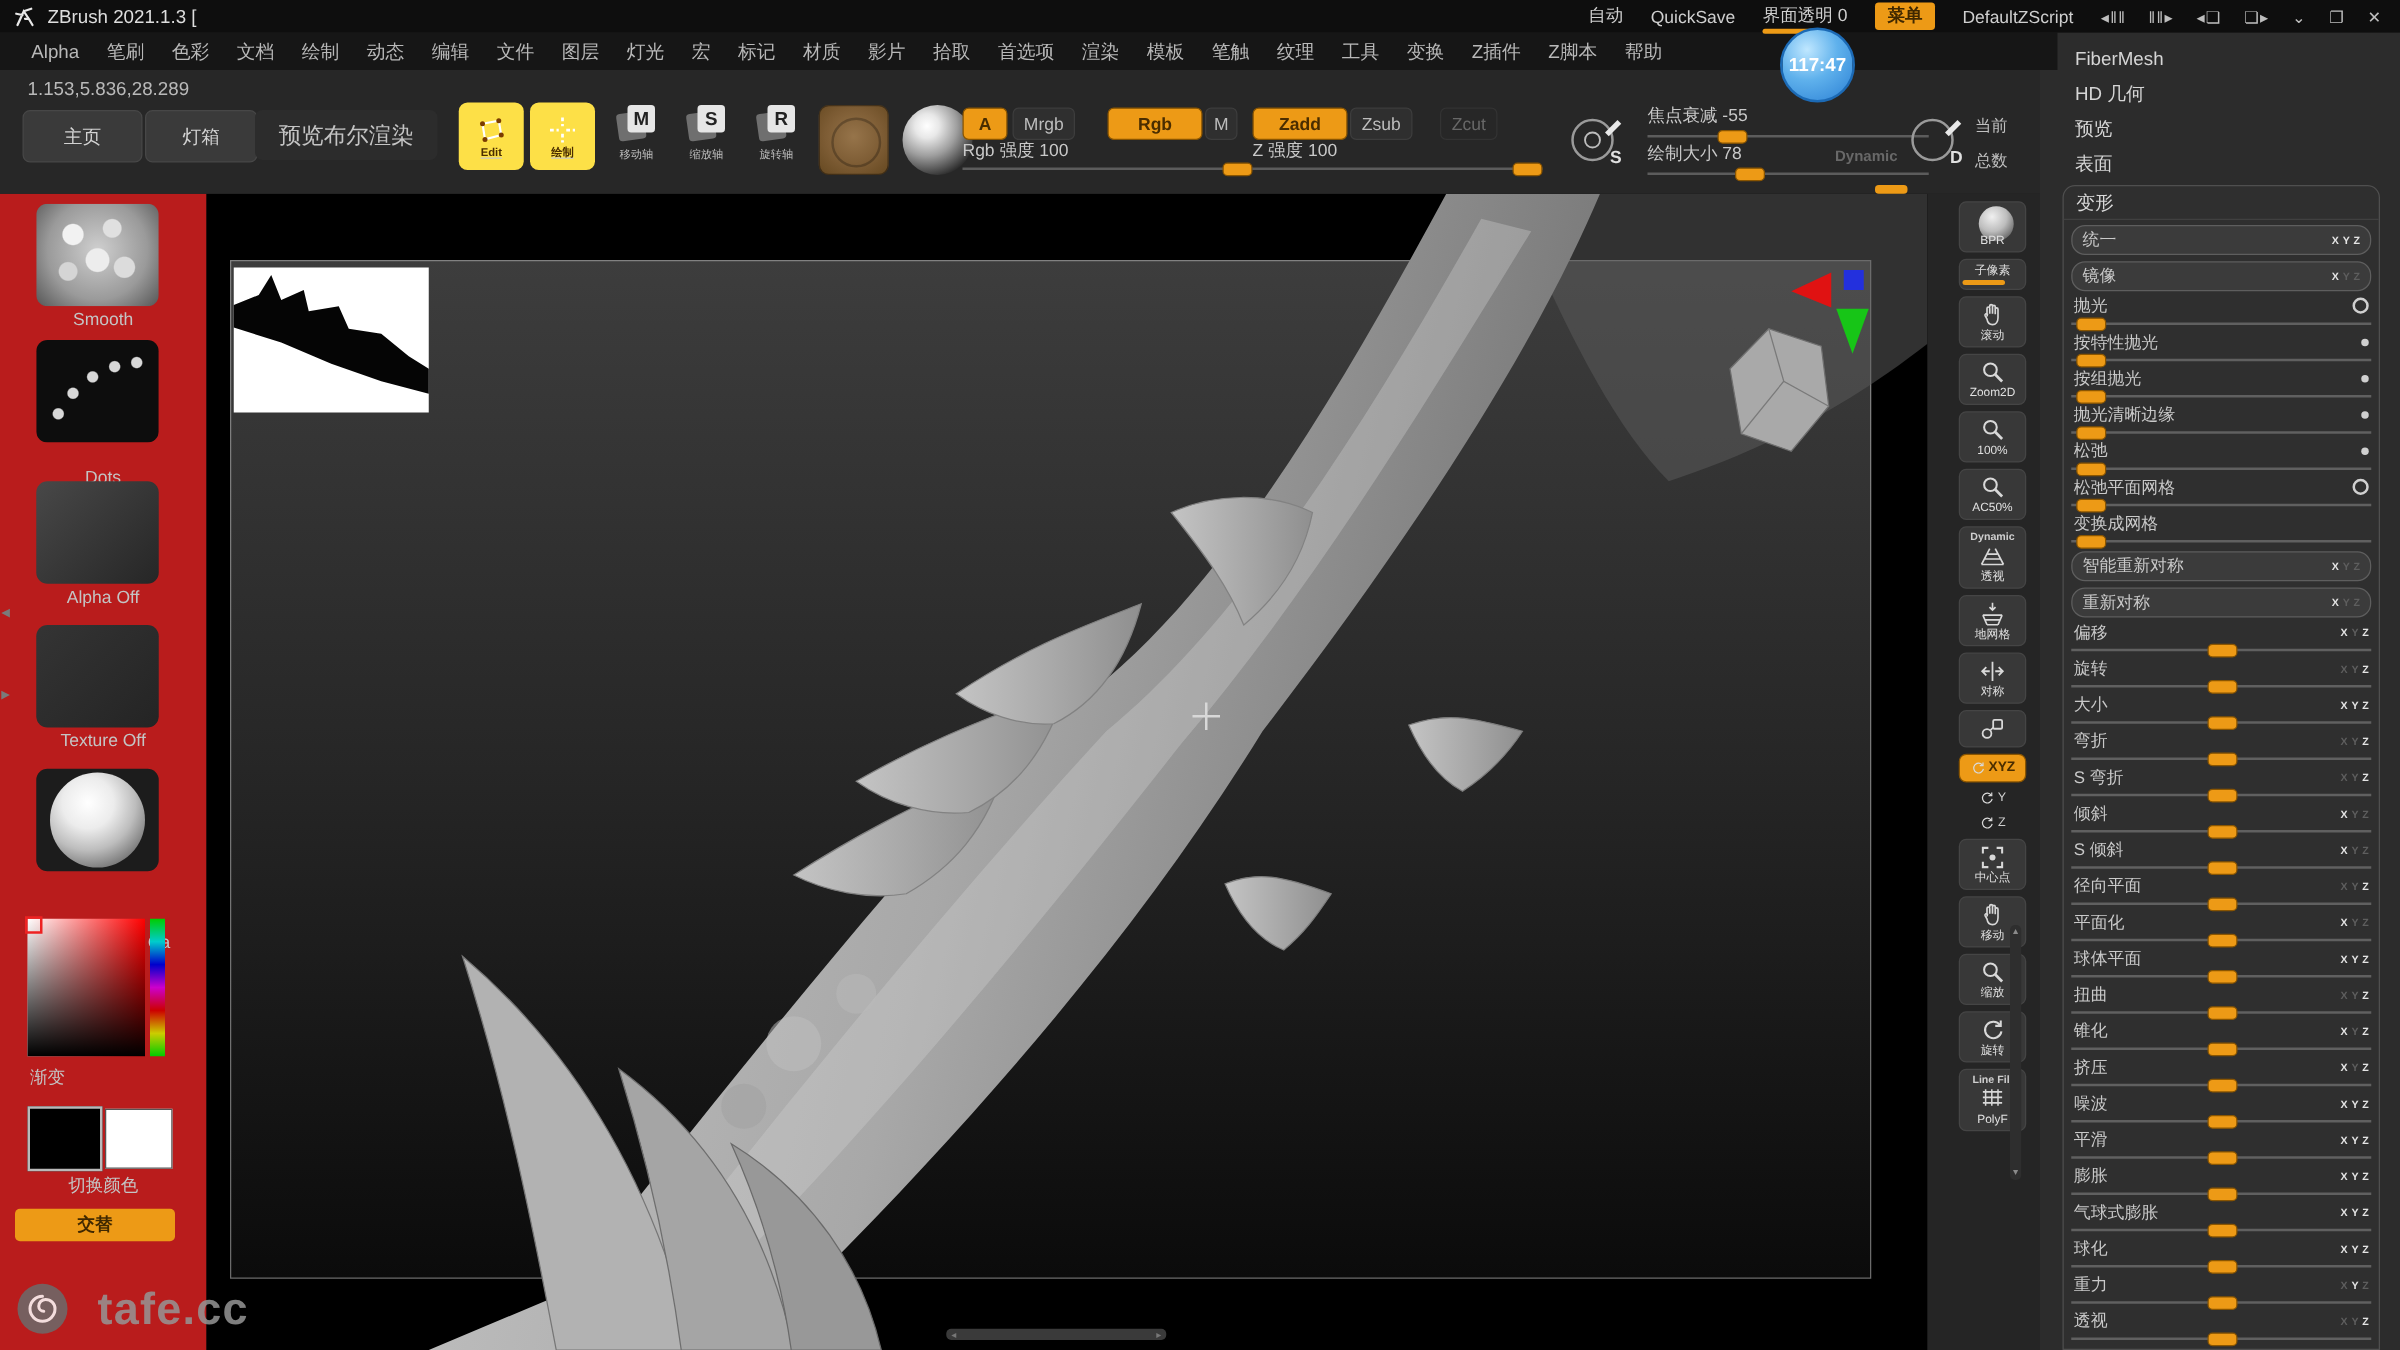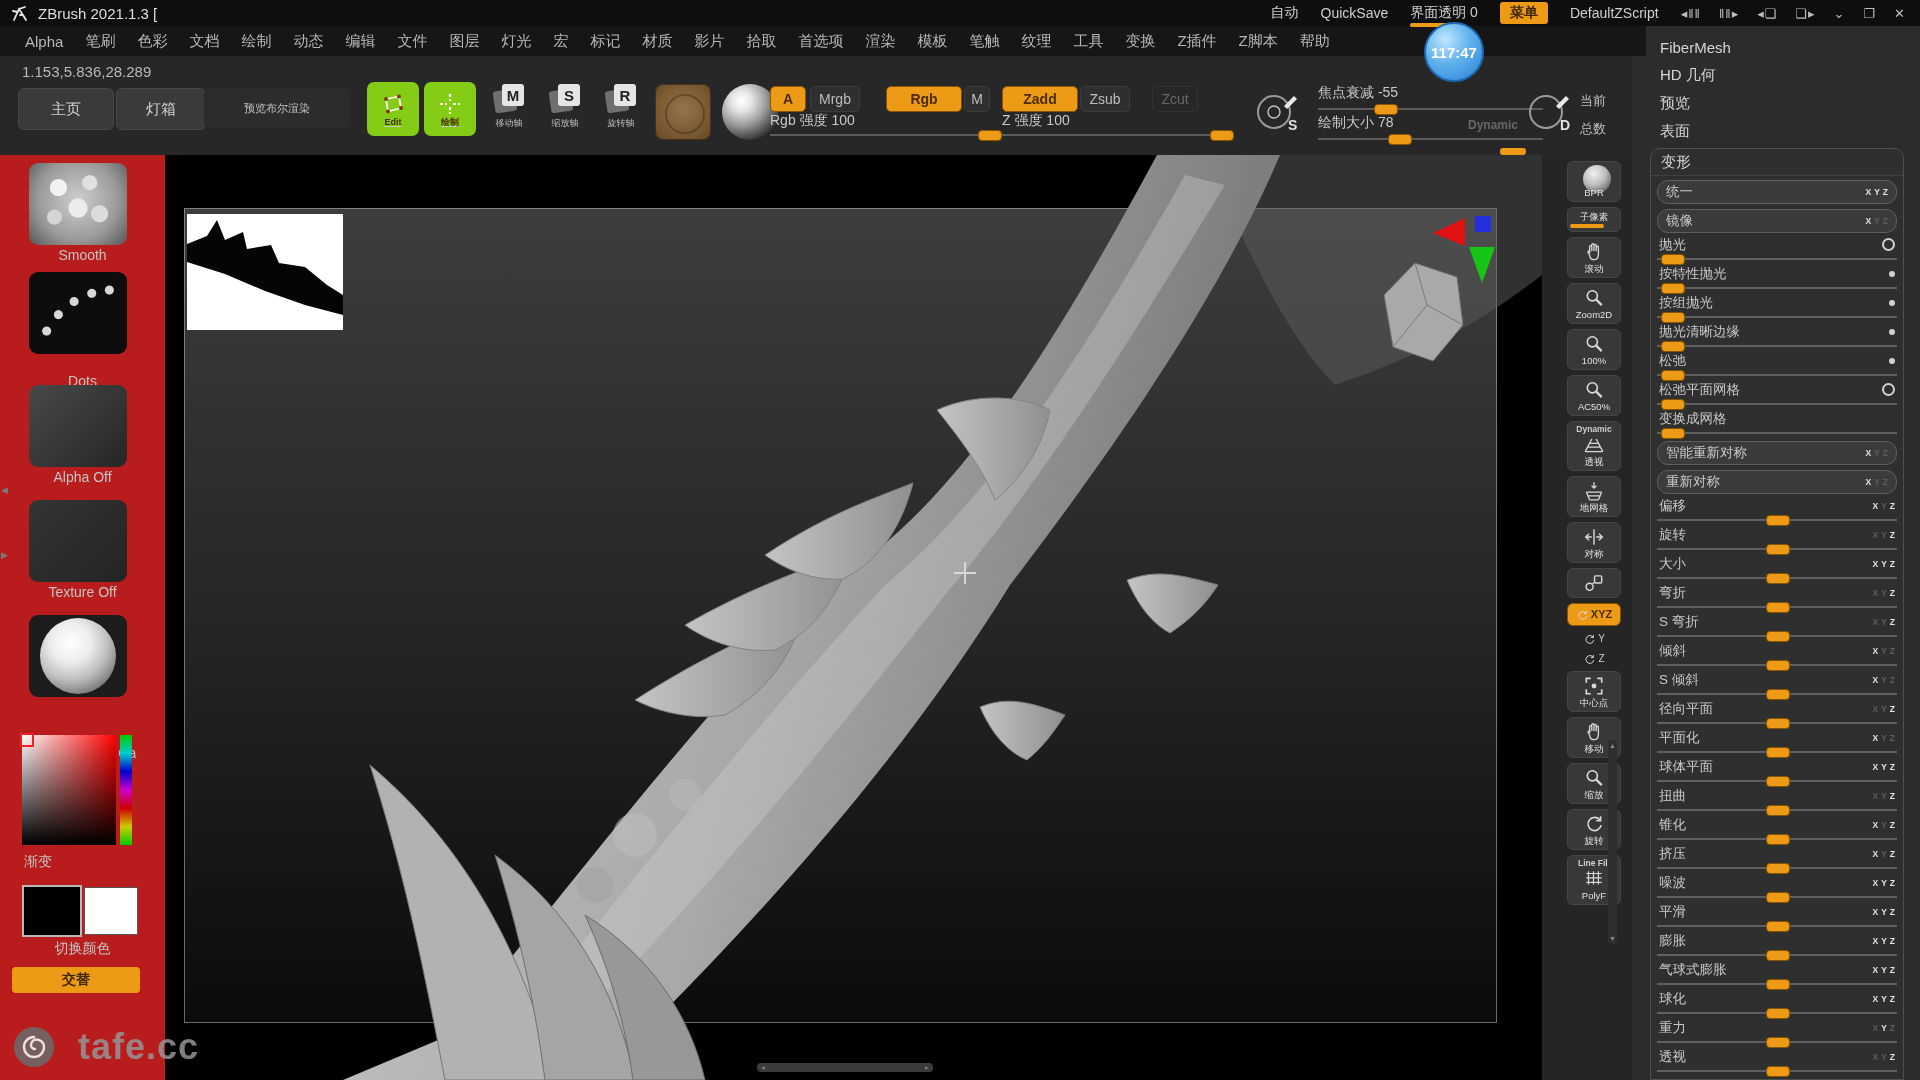--- a/index.html
+++ b/index.html
@@ -18,22 +18,22 @@
   
   #menubar{position:absolute;left:0;top:26px;width:1632px;height:30px;background:#161616;
            display:flex;align-items:center;padding-left:14px;z-index:5;}
   .menu-item{padding:0 11px;font-size:15px;color:#b8b8b8;cursor:default;}
   
   #toolbar{position:absolute;left:0;top:56px;width:1632px;height:99px;background:#272727;z-index:4;}
   #coords{position:absolute;left:22px;top:7px;font-size:15px;color:#b9b9b9;}
   .shelf-btn{position:absolute;top:32px;height:40px;background:#3a3a3a;border:1px solid #474747;border-radius:6px;
              display:flex;align-items:center;justify-content:center;font-size:15px;color:#d2d2d2;}
   .flat-label{position:absolute;top:32px;height:40px;display:flex;align-items:center;justify-content:center;
-              font-size:11px;color:#c4c4c4;background:#2c2c2c;border-radius:6px;}
-  .tool-orange{position:absolute;top:26px;width:52px;height:54px;background:#84cc16;border-radius:7px;
+              font-size:18px;color:#c4c4c4;background:#2c2c2c;border-radius:6px;}
+  .tool-orange{position:absolute;top:26px;width:52px;height:54px;background:#fde047;border-radius:7px;
                display:flex;flex-direction:column;align-items:center;justify-content:center;gap:1px;text-decoration:underline;}
   .tool-orange .tlabel{font-size:9px;color:#4a2d00;font-weight:bold;line-height:9px;}
   .msr{position:absolute;top:28px;width:48px;height:54px;display:flex;flex-direction:column;align-items:center;}
   .msr .sheets{position:relative;width:30px;height:30px;}
   .msr .back{position:absolute;left:0;top:6px;width:22px;height:22px;background:#6f6f6f;border-radius:3px;transform:rotate(-8deg);}
   .msr .front{position:absolute;left:8px;top:0;width:22px;height:22px;background:#e6e6e6;border-radius:3px;
               display:flex;align-items:center;justify-content:center;font-weight:bold;font-size:15px;color:#222;}
   .msr .mlabel{font-size:9px;color:#bdbdbd;margin-top:3px;}
   #brush-swatch{position:absolute;left:655px;top:28px;width:56px;height:56px;border-radius:8px;
                 background:radial-gradient(circle at 50% 45%,#96744a 0%,#7d5c34 55%,#64471f 100%);

